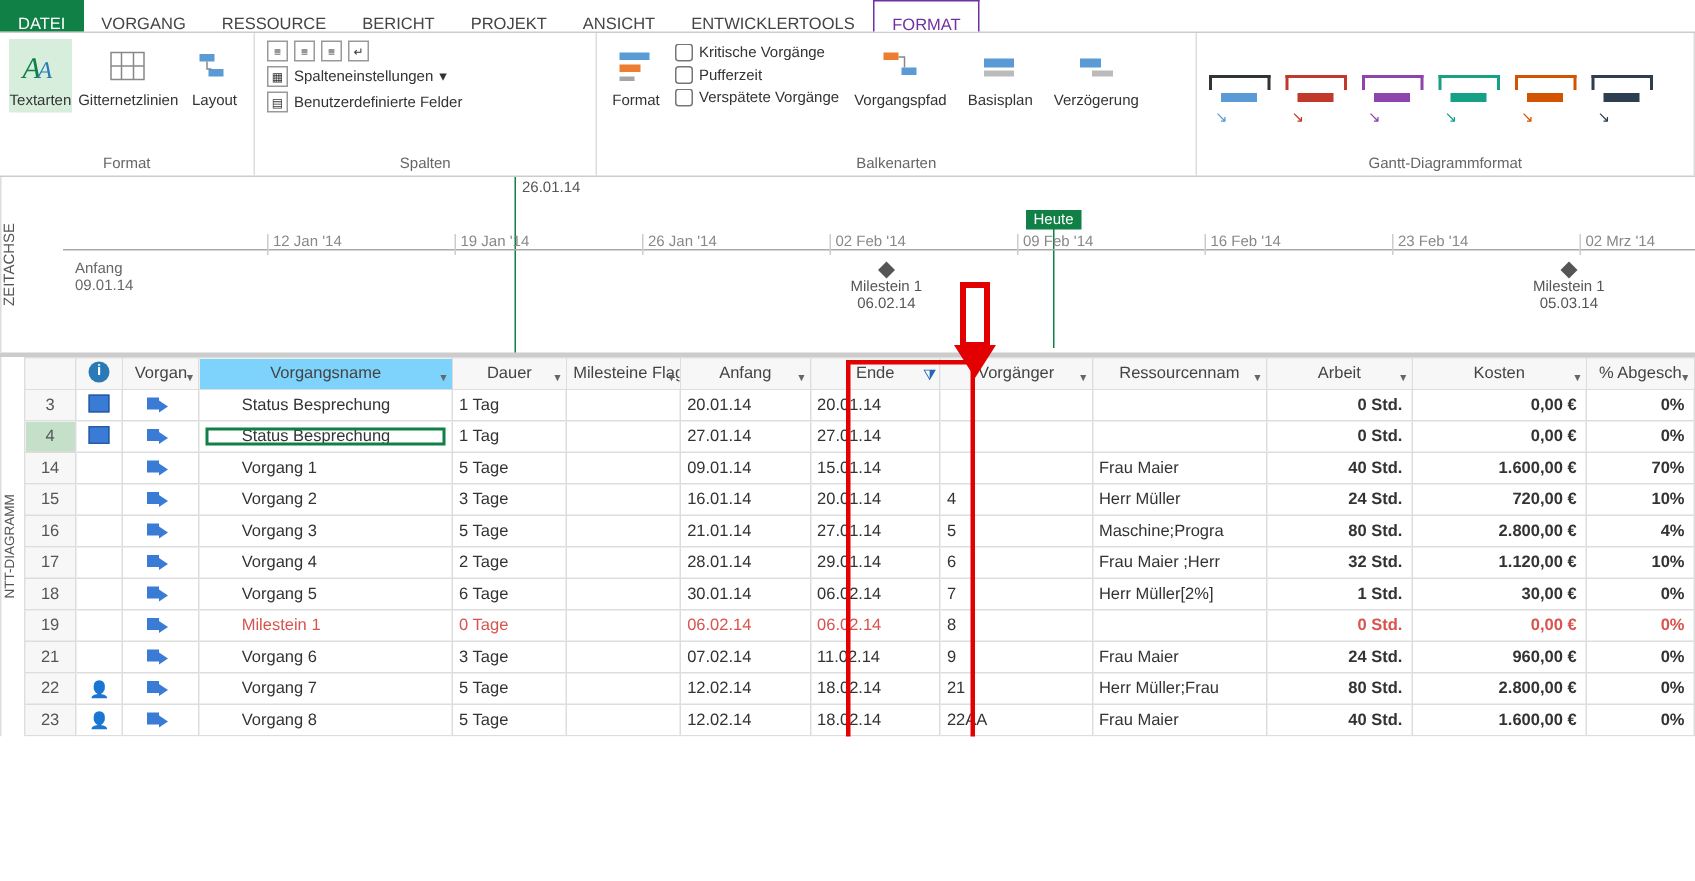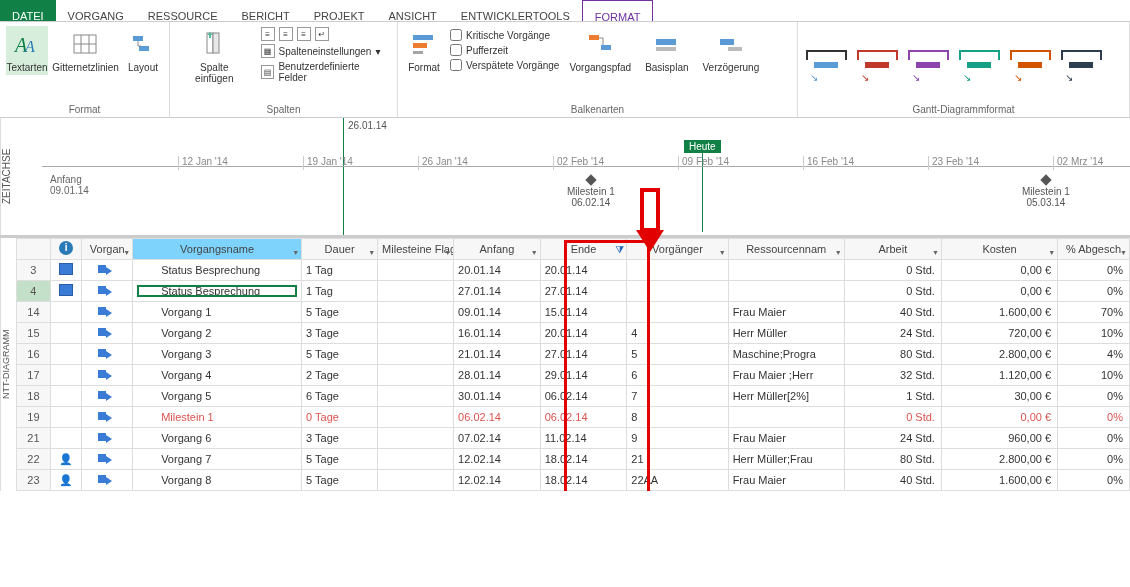--- a/index.html
+++ b/index.html
@@ -52,21 +52,21 @@
   
   
   .table-wrap { display: flex; }
   .gantt-side { width: 16px; writing-mode: vertical-rl; transform: rotate(180deg); text-align: center; font-size: 9px; color: #555; border-right: 1px solid #ddd; padding: 4px 0; }
   .table-inner { flex: 1; overflow: hidden; }
   table { border-collapse: collapse; width: 100%; table-layout: fixed; }
   th, td { border: 1px solid #ddd; padding: 2px 4px; font-size: 11px; height: 21px; white-space: nowrap; overflow: hidden; }
   th { background: #f7f7f7; color: #444; text-align: center; font-weight: normal; position: relative; vertical-align: bottom; padding-bottom: 4px; }
   th .dd { position: absolute; right: 2px; bottom: 3px; font-size: 7px; color: #666; }
   th .filter-active { color: #2266bb; font-size: 10px; position: absolute; right: 2px; bottom: 3px; }
-  td.num { text-align: right; padding-right: 6px; }
+  td.num { text-align: right; padding-right: 6px; font-weight: bold; }
   td.rownum { text-align: center; background: #f7f7f7; color: #555; }
   tr.sel td.rownum { background: #c5e0c9; }
   tr.sel td { }
   .name-cell { display: flex; align-items: center; }
   .name-cell.sel { outline: 2px solid #108046; outline-offset: -2px; }
   .flag-dot { width: 11px; height: 11px; border-radius: 50%; margin: 0 auto; }
   .flag-green { background: #6fbf73; }
   .flag-red { background: #e06c5c; }
   .ind-icon { width: 14px; height: 12px; display: inline-block; }
   .ind-cal { background: linear-gradient(#3a7bd5,#3a7bd5); border: 1px solid #2a5ba5; }
@@ -127,30 +127,20 @@
             </svg>
           </div>
         <div class="lbl">Layout</div>
       </div>
     </div>
     <div class="group-label">Format</div>
   </div>
 
   <div class="group" style="width:228px">
     <div class="group-body">
-      <div class="rb-btn">
-        <div class="icon-box">
-            <svg width="22" height="26">
-              <rect x="4" y="2" width="6" height="20" fill="#fff" stroke="#888"></rect>
-              <rect x="10" y="2" width="6" height="20" fill="#e8e8e8" stroke="#888"></rect>
-              <path d="M7 1 l-3 3 h2 v3 h2 v-3 h2 z" fill="#5b9"></path>
-            </svg>
-          </div>
-        <div class="lbl">Spalte einfügen</div>
-      </div>
       <div class="rb-stack">
         <div class="rb-mini">
           <span class="mi">≡</span>
           <span class="mi">≡</span>
           <span class="mi">≡</span>
           <span class="mi">↵</span>
         </div>
         <div class="rb-mini"><span class="mi">▦</span><span>Spalteneinstellungen</span> ▾</div>
         <div class="rb-mini">
             <span class="mi">▤</span>
@@ -259,21 +249,21 @@
 <div class="timeline-wrap" style="position:relative">
   <div class="tl-side">ZEITACHSE</div>
   <div class="tl-body">
     <div class="tl-greenline" style="left:321px"></div>
     <div class="tl-date-top" style="left:326px">26.01.14</div>
     <div class="tl-heute" style="left:662px">Heute</div>
     <div class="tl-heute-line" style="left:680px"></div>
     <div class="tl-axis"></div>
     <div class="tl-tick" style="left:120px">12 Jan '14</div>
     <div class="tl-tick" style="left:245px">19 Jan '14</div>
-    <div class="tl-tick" style="left:360px">26 Jan '14</div>
+    <div class="tl-tick" style="left:370px">26 Jan '14</div>
     <div class="tl-tick" style="left:495px">02 Feb '14</div>
     <div class="tl-tick" style="left:620px">09 Feb '14</div>
     <div class="tl-tick" style="left:745px">16 Feb '14</div>
     <div class="tl-tick" style="left:870px">23 Feb '14</div>
     <div class="tl-tick" style="left:995px">02 Mrz '14</div>
     <div class="tl-tick" style="left:1095px">09 Mrz '14</div>
     <div class="tl-anfang">
       <div>Anfang</div>
       <div>09.01.14</div>
     </div>

